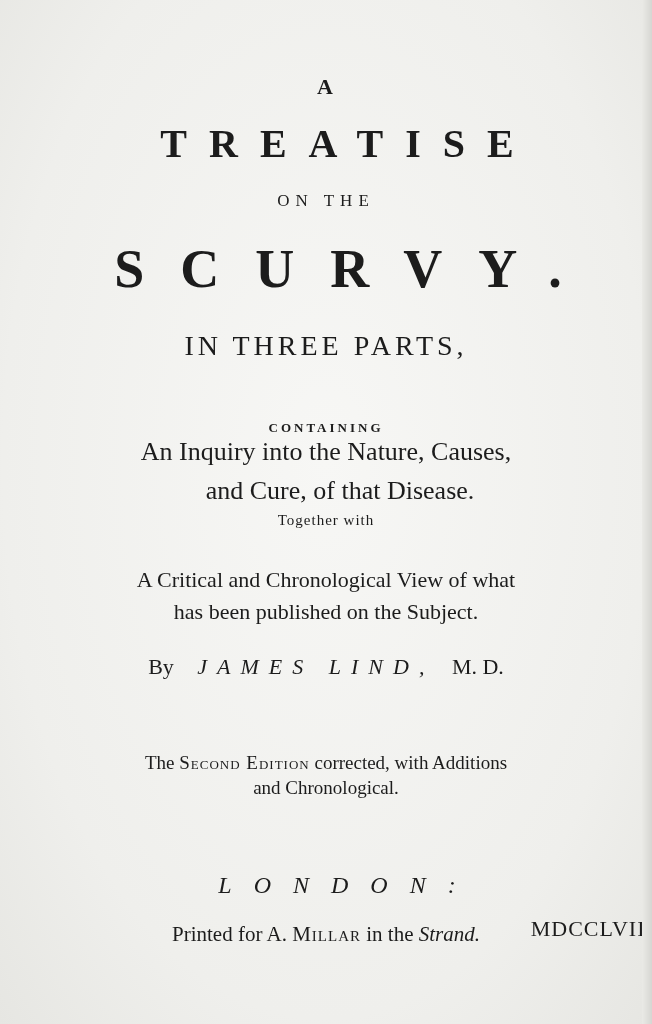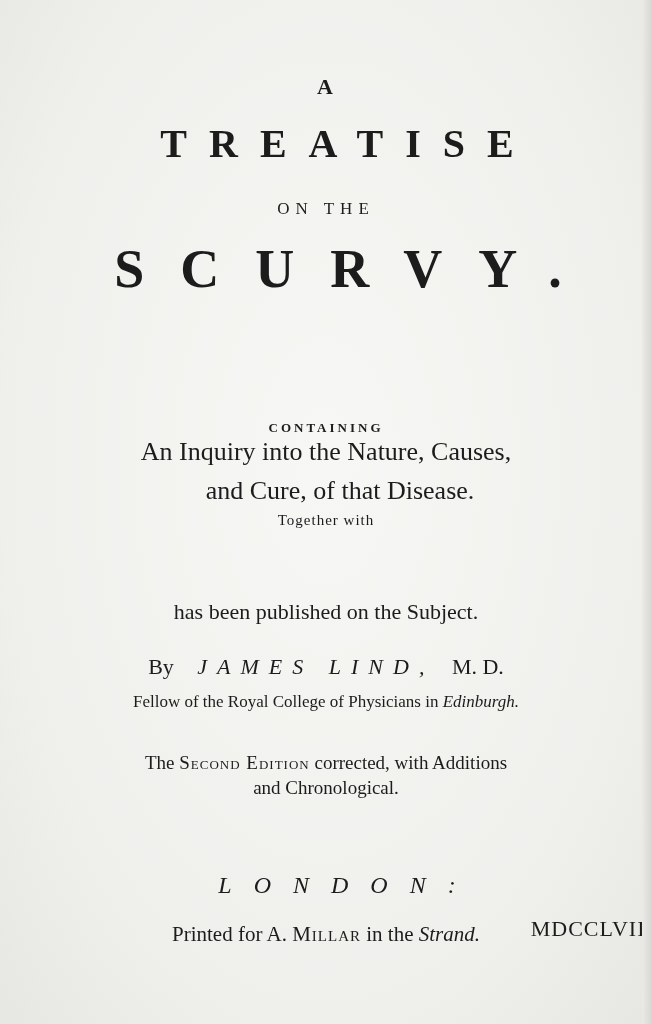--- a/index.html
+++ b/index.html
@@ -14,46 +14,44 @@
 </style>
 </head>
 <body>
 
 <div class="page">
 
   <div class="line" style="top:74px;font-size:22px;font-weight:bold;letter-spacing:2px;">A</div>
 
   <div class="line" style="top:120px;font-size:40px;letter-spacing:22px;padding-left:22px;font-weight:bold;">TREATISE</div>
 
-  <div class="line" style="top:199px;font-size:17px;letter-spacing:6px;">ON THE</div>
+  <div class="line" style="top:191px;font-size:17px;letter-spacing:6px;">ON THE</div>
 
   <div class="line" style="top:238px;font-size:54px;letter-spacing:36px;padding-left:30px;font-weight:bold;">SCURVY.</div>
 
+  <div class="line" style="top:330px;font-size:28px;letter-spacing:4px;">IN THREE PARTS,</div>
 
   <div class="line" style="top:400px;font-size:13px;letter-spacing:3px;font-weight:bold;margin-top:20px;">CONTAINING</div>
 
   <div class="line" style="top:437px;font-size:26px;">An Inquiry into the Nature, Causes,</div>
 
   <div class="line" style="top:476px;font-size:26px;padding-left:14px;">and Cure, of that Disease.</div>
 
   <div class="line" style="top:512px;font-size:15px;letter-spacing:1px;">Together with</div>
 
+  <div class="line" style="top:567px;font-size:22px;">A Critical and Chronological View of what</div>
 
   <div class="line" style="top:599px;font-size:22px;">has been published on the Subject.</div>
 
   <div class="line" style="top:654px;font-size:22px;">
     <span>By</span>
     <span class="it" style="letter-spacing:10px;margin:0 12px 0 18px;">JAMES LIND,</span>
     <span>M. D.</span>
   </div>
 
-  <div class="line" style="top:692px;font-size:17px;">
-    <span>Fellow of the Royal College of Physicians in</span>
-    <span class="it">Edinburgh.</span>
-  </div>
 
   <div class="line" style="top:752px;font-size:19px;">
     <span>The</span>
     <span class="sc" style="letter-spacing:1px;margin-top:23px;">Second Edition</span>
     <span>corrected, with Additions</span>
   </div>
 
   <div class="line" style="top:777px;font-size:19px;">and Chronological.</div>
 
   <div class="line" style="top:872px;font-size:24px;letter-spacing:22px;padding-left:22px;font-style:italic;">LONDON:</div>

